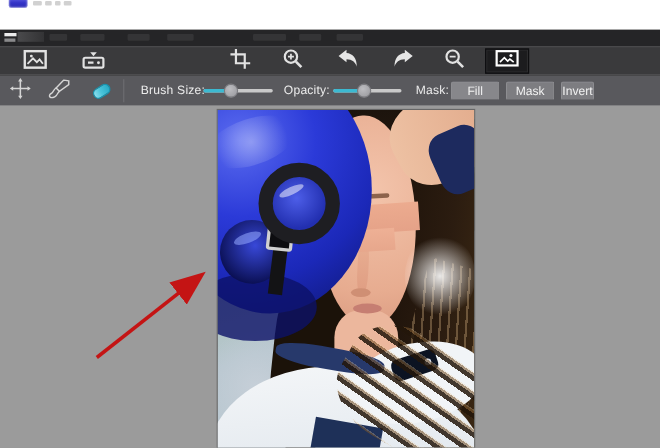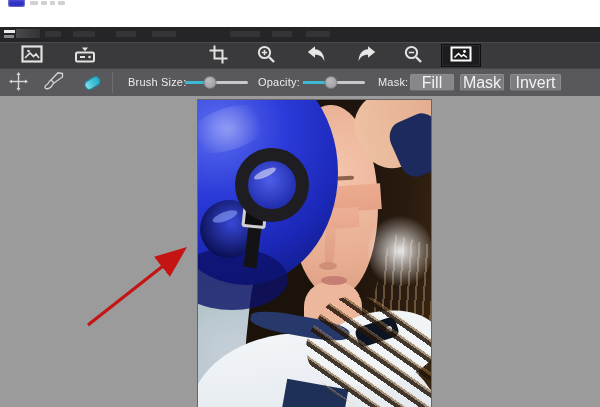--- a/index.html
+++ b/index.html
@@ -27,21 +27,21 @@
 
   
   .toolbar2{position:absolute;left:0;top:68px;width:600px;height:28px;background:#59595d;border-top:1px solid #454547;box-sizing:border-box;}
   .tb2-btn{position:absolute;top:4px;width:24px;height:20px;display:flex;align-items:center;justify-content:center;}
   .divider{position:absolute;left:112px;top:3px;width:1px;height:21px;background:#6e6e72;}
   .opt-label{position:absolute;top:7px;font-size:11px;color:#ececec;letter-spacing:.2px;}
   .slider{position:absolute;top:12px;height:3px;border-radius:2px;background:#c9c9c9;}
   .slider .fill{position:absolute;left:0;top:0;height:3px;border-radius:2px;background:#3cb9d1;}
   .slider .thumb{position:absolute;top:-5px;width:13px;height:13px;border-radius:50%;
     background:radial-gradient(circle at 40% 35%,#bdbdc1,#97979b);border:1px solid #7c7c80;box-sizing:border-box;transform:translateX(-50%);}
-  .mask-btn{position:absolute;top:5px;height:17px;font-size:16px;color:#f2f2f2;background:#7d7d81;
+  .mask-btn{position:absolute;top:5px;height:17px;font-size:11px;color:#f2f2f2;background:#7d7d81;
     border:1px solid #8d8d91;border-bottom-color:#6a6a6e;border-radius:2px;display:flex;align-items:center;justify-content:center;box-sizing:border-box;}
   .eraser-cap{width:17px;height:10px;border-radius:5px;transform:rotate(-32deg);
     background:linear-gradient(95deg,#8fe0ee 0%,#49c4da 45%,#27a9c4 100%);border:1px solid #1694af;box-sizing:border-box;}
 
   
   .canvas{position:absolute;left:0;top:96px;width:600px;height:311px;background:#9b9b9b;overflow:hidden;}
   .photo{position:absolute;left:198px;top:4px;width:233px;height:307px;overflow:hidden;outline:1px solid rgba(40,40,40,.45);
     background:linear-gradient(160deg,#6f8f80 0%,#93b49e 20%,#aac3b4 34%,#b7c6cf 60%,#bccad2 100%);}
   .photo div{position:absolute;}
 
@@ -236,21 +236,21 @@
 
     <span class="opt-label" style="left:258px;">Opacity:</span>
     <div class="slider" style="left:303px;width:62px;">
       <div class="fill" style="width:45%;"></div>
       <div class="thumb" style="left: 45%;"></div>
     </div>
 
     <span class="opt-label" style="left:378px;">Mask:</span>
     <div class="mask-btn" style="left:410px;width:44px;background:#87878b;">Fill</div>
     <div class="mask-btn" style="left:460px;width:44px;">Mask</div>
-    <div class="mask-btn" style="left:510px;width:51px;">Invert</div>
+    <div class="mask-btn" style="left:510px;width:30px;">Invert</div>
   </div>
 
   <div class="canvas">
 
     <div class="photo">
       <div class="bg-tr"></div>
       <div class="bg-br"></div>
       <div class="bg-bl"></div>
 
       <div class="hair-top"></div>

